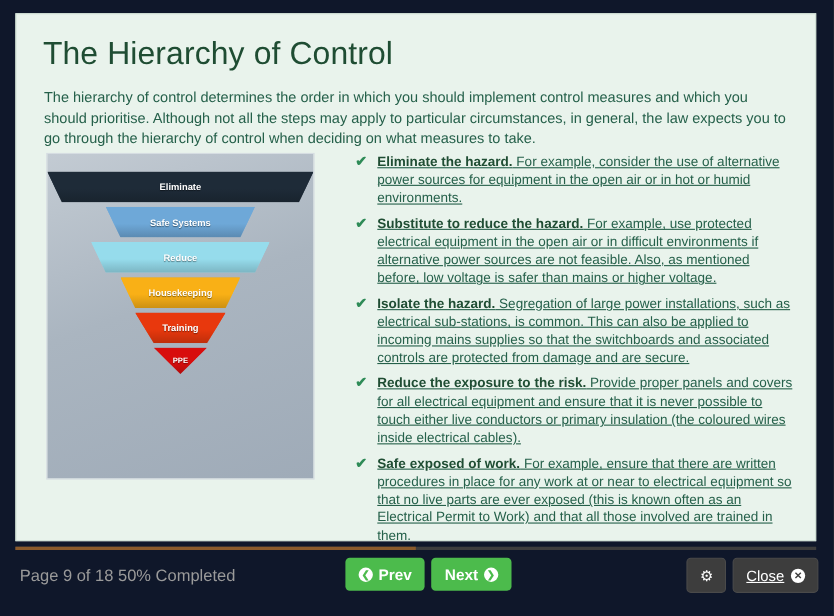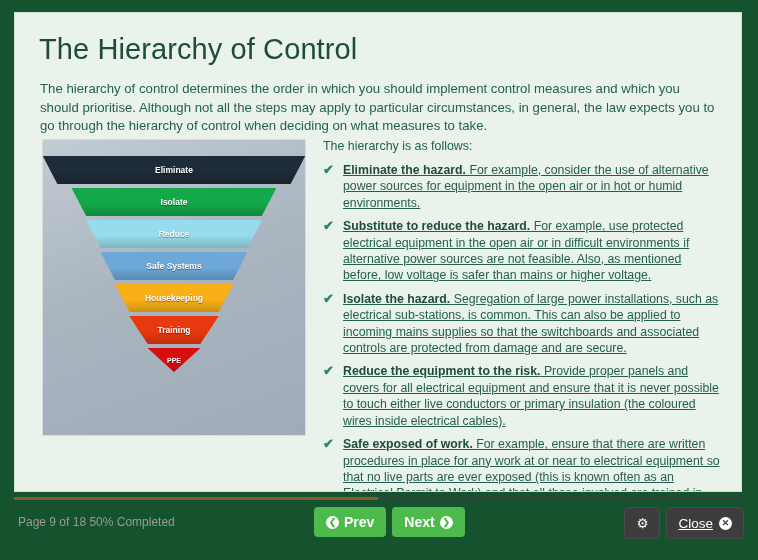--- a/index.html
+++ b/index.html
@@ -2,21 +2,21 @@
 <html><head>
 <meta charset="utf-8">
 <style>
   * { box-sizing: border-box; margin: 0; padding: 0; }
   html, body {
     width: 758px; height: 560px;
     background: #333333;
     font-family: "Liberation Sans", sans-serif;
     overflow: hidden;
   }
-  #app { position: relative; width: 758px; height: 560px; background: #14532d; }
+  #app { position: relative; width: 758px; height: 560px; background: #0f172a; }
 
   
   .panel {
     position: absolute;
     left: 14px; top: 12px;
     width: 728px; height: 480px;
     background: #e9f3ec;
     border: 1px solid #cfdfd4;
     overflow: hidden;
   }
@@ -31,21 +31,21 @@
   .intro {
     position: absolute; left: 25px; top: 67px;
     width: 680px;
     font-size: 13.2px; line-height: 18.5px;
     color: #25604a;
   }
 
   
   .figure {
     position: absolute; left: 27px; top: 126px;
-    width: 264px; height: 297px;
+    width: 244px; height: 297px;
     border: 1px solid #d6dde2;
     background: linear-gradient(160deg, #c3cbd3 0%, #aab5c0 45%, #9fabb8 100%);
     overflow: hidden;
     padding-left: 40px;
   }
   .pyramid { position: absolute; left: 0; top: 16px; width: 100%; }
   .layer {
     position: relative;
     margin: 0 auto 4px auto;
     display: flex; align-items: center; justify-content: center;
@@ -82,21 +82,21 @@
   .progress-track {
     position: absolute; left: 14px; top: 497px;
     width: 728px; height: 3px;
     background: #3d3d3d;
   }
   .progress-fill {
     height: 3px; background: #8a5a2b;
   }
   .status {
     position: absolute; left: 18px; top: 515px;
-    font-size: 12px; color: #9a9a9a;
+    font-size: 15px; color: #9a9a9a;
     white-space: nowrap;
   }
   .nav-group {
     position: absolute; left: 314px; top: 507px;
     display: flex; gap: 6px;
   }
   .nav-btn {
     background: #4cbb4c; border: none; border-radius: 4px;
     color: #ffffff; font-size: 14px; font-weight: bold;
     padding: 7px 12px; cursor: pointer;
@@ -139,59 +139,55 @@
 
     <h1 class="page-title">The Hierarchy of Control</h1>
 
     <p class="intro">The hierarchy of control determines the order in which you should implement control measures and which you should prioritise. Although not all the steps may apply to particular circumstances, in general, the law expects you to go through the hierarchy of control when deciding on what measures to take.</p>
 
     <div class="figure">
       <div class="pyramid" id="pyramid">
           <div class="layer" style="width: 100%; height: 28px; font-size: 8.5px; background: linear-gradient(rgb(30, 43, 56) 0%, rgb(30, 43, 56) 55%, rgba(0, 0, 0, 0.18) 100%), rgb(30, 43, 56); clip-path: polygon(0px 0px, 100% 0px, 94.5% 100%, 5.5% 100%);">
             <span class="lbl">Eliminate</span>
           </div>
-          <div class="layer" style="width: 78%; height: 28px; font-size: 8.5px; background: linear-gradient(rgb(19, 168, 74) 0%, rgb(19, 168, 74) 55%, rgba(0, 0, 0, 0.18) 100%), rgb(19, 168, 74); clip-path: polygon(0px 0px, 100% 0px, 92.9487% 100%, 7.05128% 100%);">
-            <span class="lbl">Isolate</span>
+          <div class="layer" style="width: 56%; height: 28px; font-size: 8.5px; background: linear-gradient(rgb(110, 168, 216) 0%, rgb(110, 168, 216) 55%, rgba(0, 0, 0, 0.18) 100%), rgb(110, 168, 216); clip-path: polygon(0px 0px, 100% 0px, 90.1786% 100%, 9.82143% 100%);">
+            <span class="lbl">Safe Systems</span>
           </div>
           <div class="layer" style="width: 67%; height: 28px; font-size: 8.5px; background: linear-gradient(rgb(150, 220, 236) 0%, rgb(150, 220, 236) 55%, rgba(0, 0, 0, 0.18) 100%), rgb(150, 220, 236); clip-path: polygon(0px 0px, 100% 0px, 91.791% 100%, 8.20896% 100%);">
             <span class="lbl">Reduce</span>
           </div>
-          <div class="layer" style="width: 56%; height: 28px; font-size: 8.5px; background: linear-gradient(rgb(110, 168, 216) 0%, rgb(110, 168, 216) 55%, rgba(0, 0, 0, 0.18) 100%), rgb(110, 168, 216); clip-path: polygon(0px 0px, 100% 0px, 90.1786% 100%, 9.82143% 100%);">
-            <span class="lbl">Safe Systems</span>
-          </div>
           <div class="layer" style="width: 45%; height: 28px; font-size: 8.5px; background: linear-gradient(rgb(249, 176, 22) 0%, rgb(249, 176, 22) 55%, rgba(0, 0, 0, 0.18) 100%), rgb(249, 176, 22); clip-path: polygon(0px 0px, 100% 0px, 87.7778% 100%, 12.2222% 100%);">
             <span class="lbl">Housekeeping</span>
           </div>
           <div class="layer" style="width: 34%; height: 28px; font-size: 8.5px; background: linear-gradient(rgb(232, 56, 13) 0%, rgb(232, 56, 13) 55%, rgba(0, 0, 0, 0.18) 100%), rgb(232, 56, 13); clip-path: polygon(0px 0px, 100% 0px, 79.4118% 100%, 20.5882% 100%);">
             <span class="lbl">Training</span>
           </div>
           <div class="layer" style="width: 20%; height: 24px; font-size: 7px; background: linear-gradient(rgb(216, 13, 13) 0%, rgb(216, 13, 13) 55%, rgba(0, 0, 0, 0.18) 100%), rgb(216, 13, 13); clip-path: polygon(0px 0px, 100% 0px, 50% 100%, 50% 100%);">
             <span class="lbl">PPE</span>
           </div>
         </div>
     </div>
 
     <div class="list-col">
-      <div class="list-intro">The hierarchy is as follows:</div>
       <div id="bullets">
           <div class="bullet">
             <span class="check">✔</span>
             <span class="btext"><b>Eliminate the hazard.</b> For example, consider the use of alternative power sources for equipment in the open air or in hot or humid environments.</span>
           </div>
           <div class="bullet">
             <span class="check">✔</span>
             <span class="btext"><b>Substitute to reduce the hazard.</b> For example, use protected electrical equipment in the open air or in difficult environments if alternative power sources are not feasible. Also, as mentioned before, low voltage is safer than mains or higher voltage.</span>
           </div>
           <div class="bullet">
             <span class="check">✔</span>
             <span class="btext"><b>Isolate the hazard.</b> Segregation of large power installations, such as electrical sub-stations, is common. This can also be applied to incoming mains supplies so that the switchboards and associated controls are protected from damage and are secure.</span>
           </div>
           <div class="bullet">
             <span class="check">✔</span>
-            <span class="btext"><b>Reduce the equipment to the risk.</b> Provide proper panels and covers for all electrical equipment and ensure that it is never possible to touch either live conductors or primary insulation (the coloured wires inside electrical cables).</span>
+            <span class="btext"><b>Reduce the exposure to the risk.</b> Provide proper panels and covers for all electrical equipment and ensure that it is never possible to touch either live conductors or primary insulation (the coloured wires inside electrical cables).</span>
           </div>
           <div class="bullet">
             <span class="check">✔</span>
             <span class="btext"><b>Safe exposed of work.</b> For example, ensure that there are written procedures in place for any work at or near to electrical equipment so that no live parts are ever exposed (this is known often as an Electrical Permit to Work) and that all those involved are trained in them.</span>
           </div>
         </div>
     </div>
   </div>
 
   <div class="progress-track">

